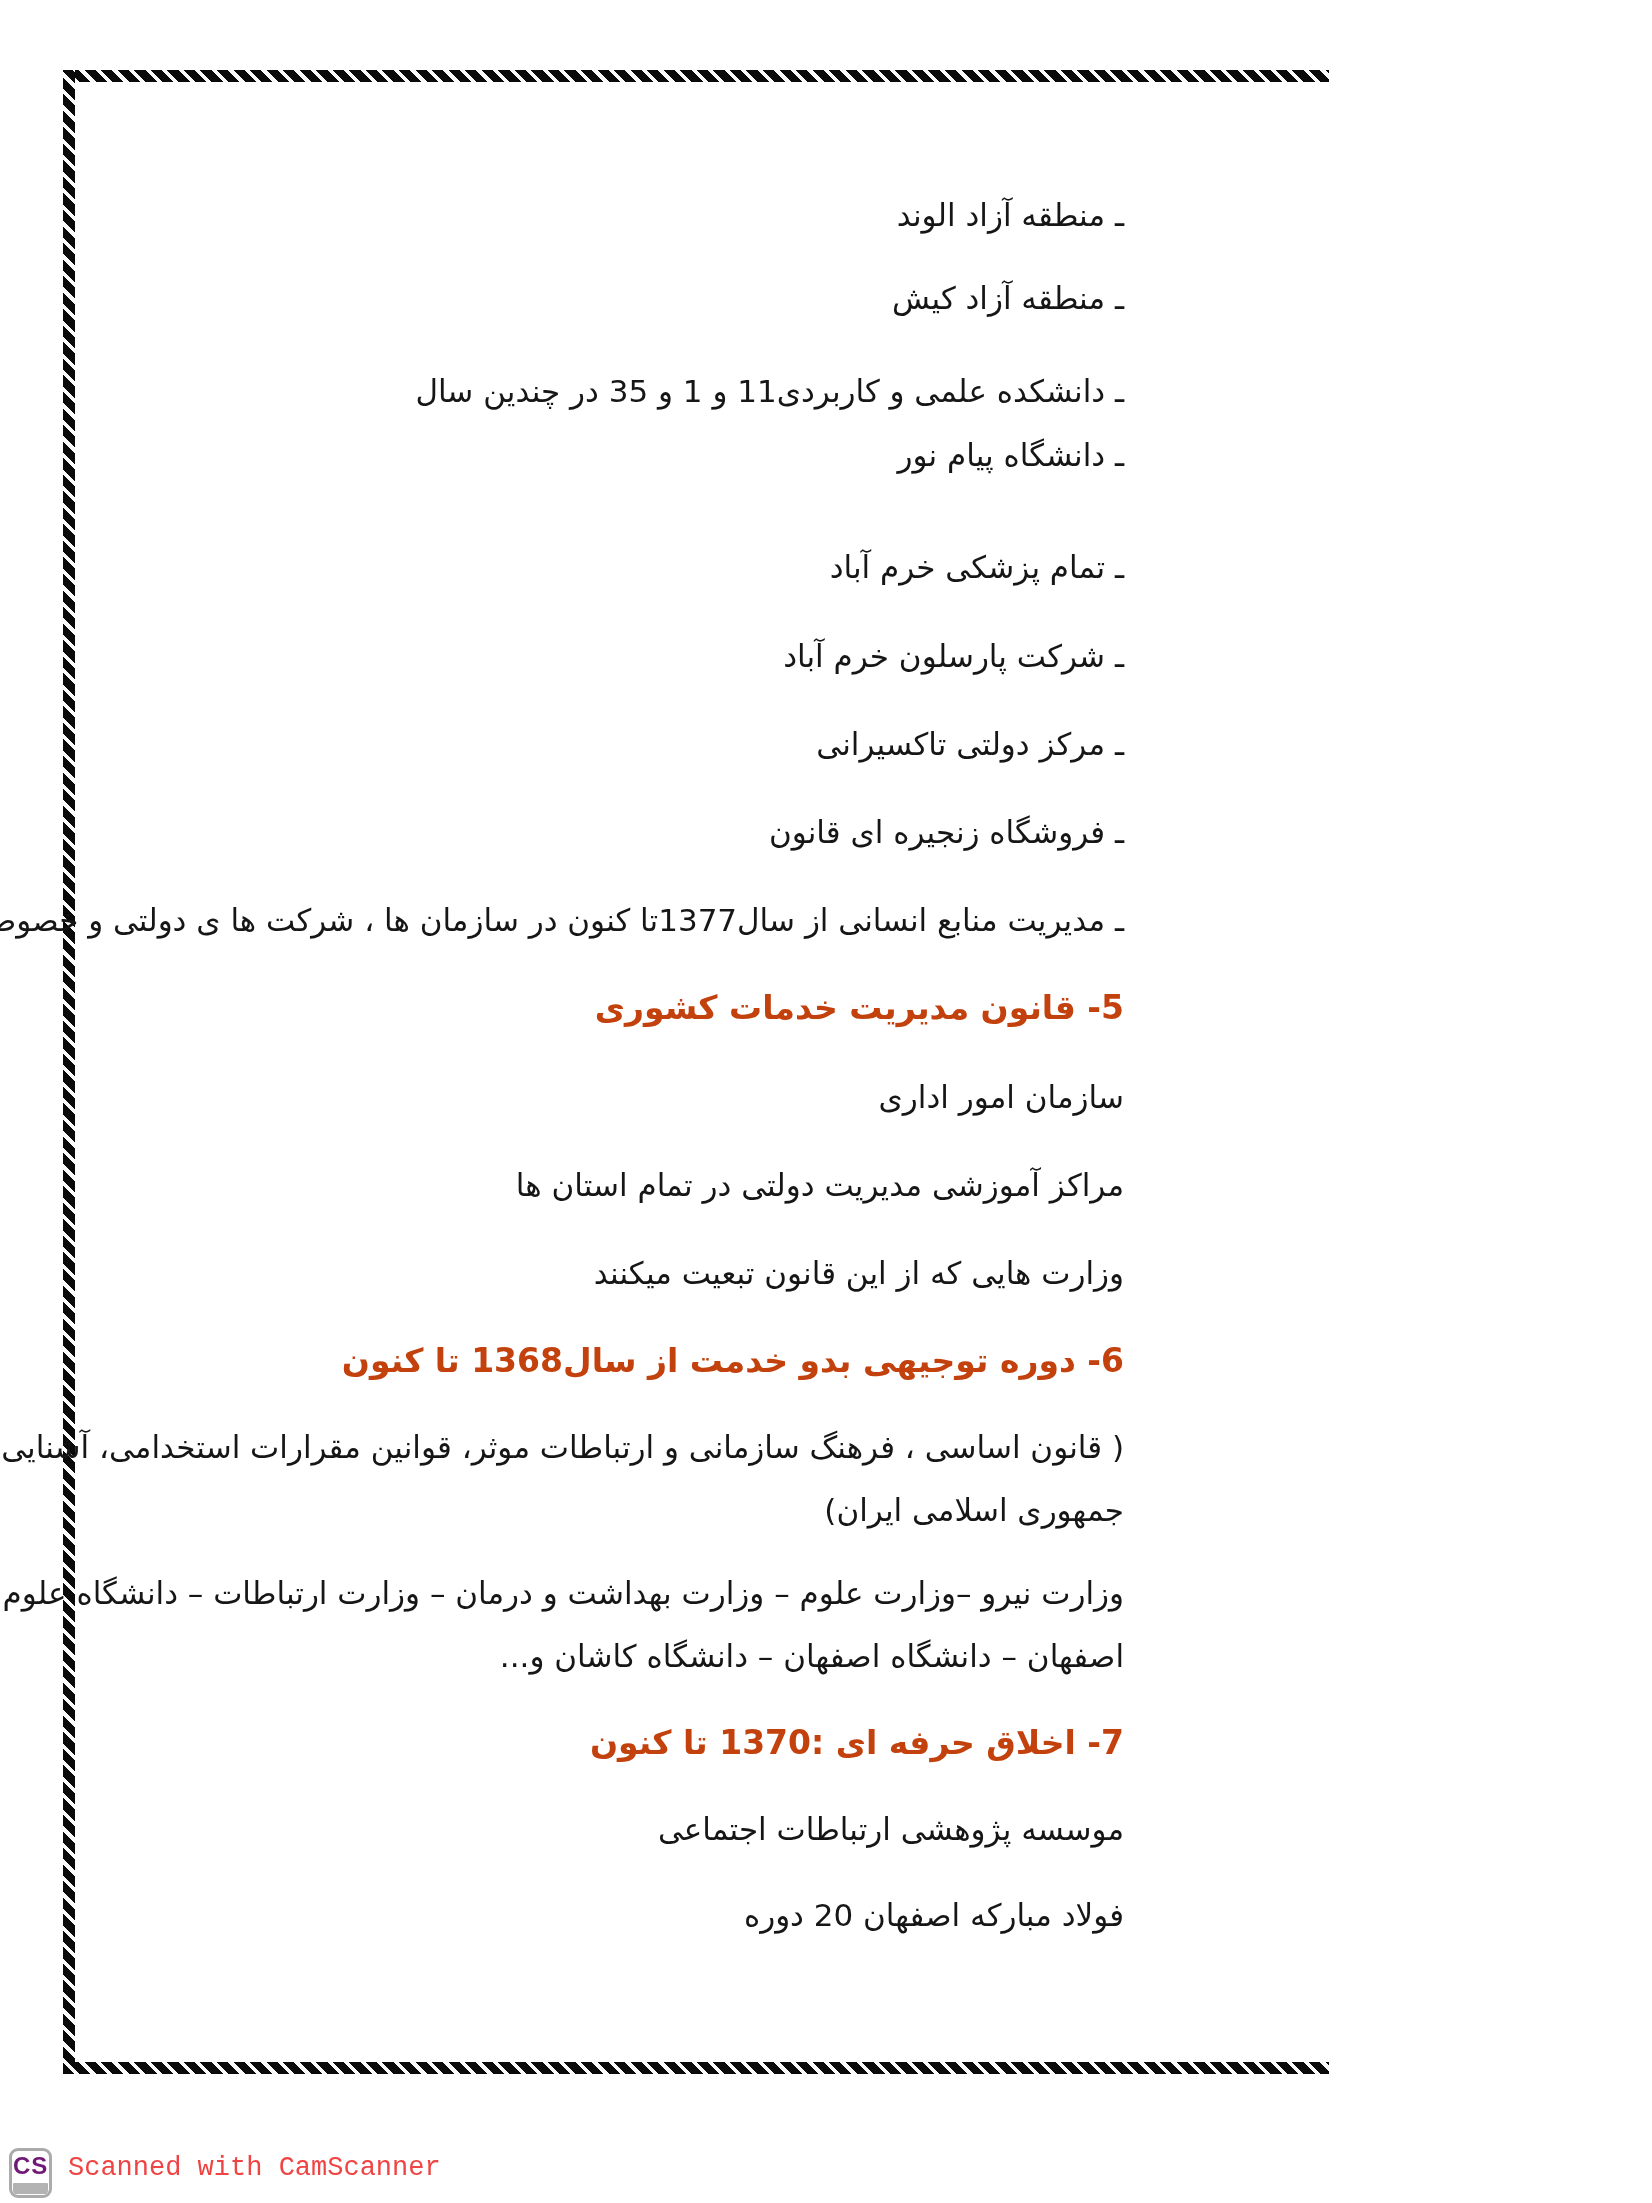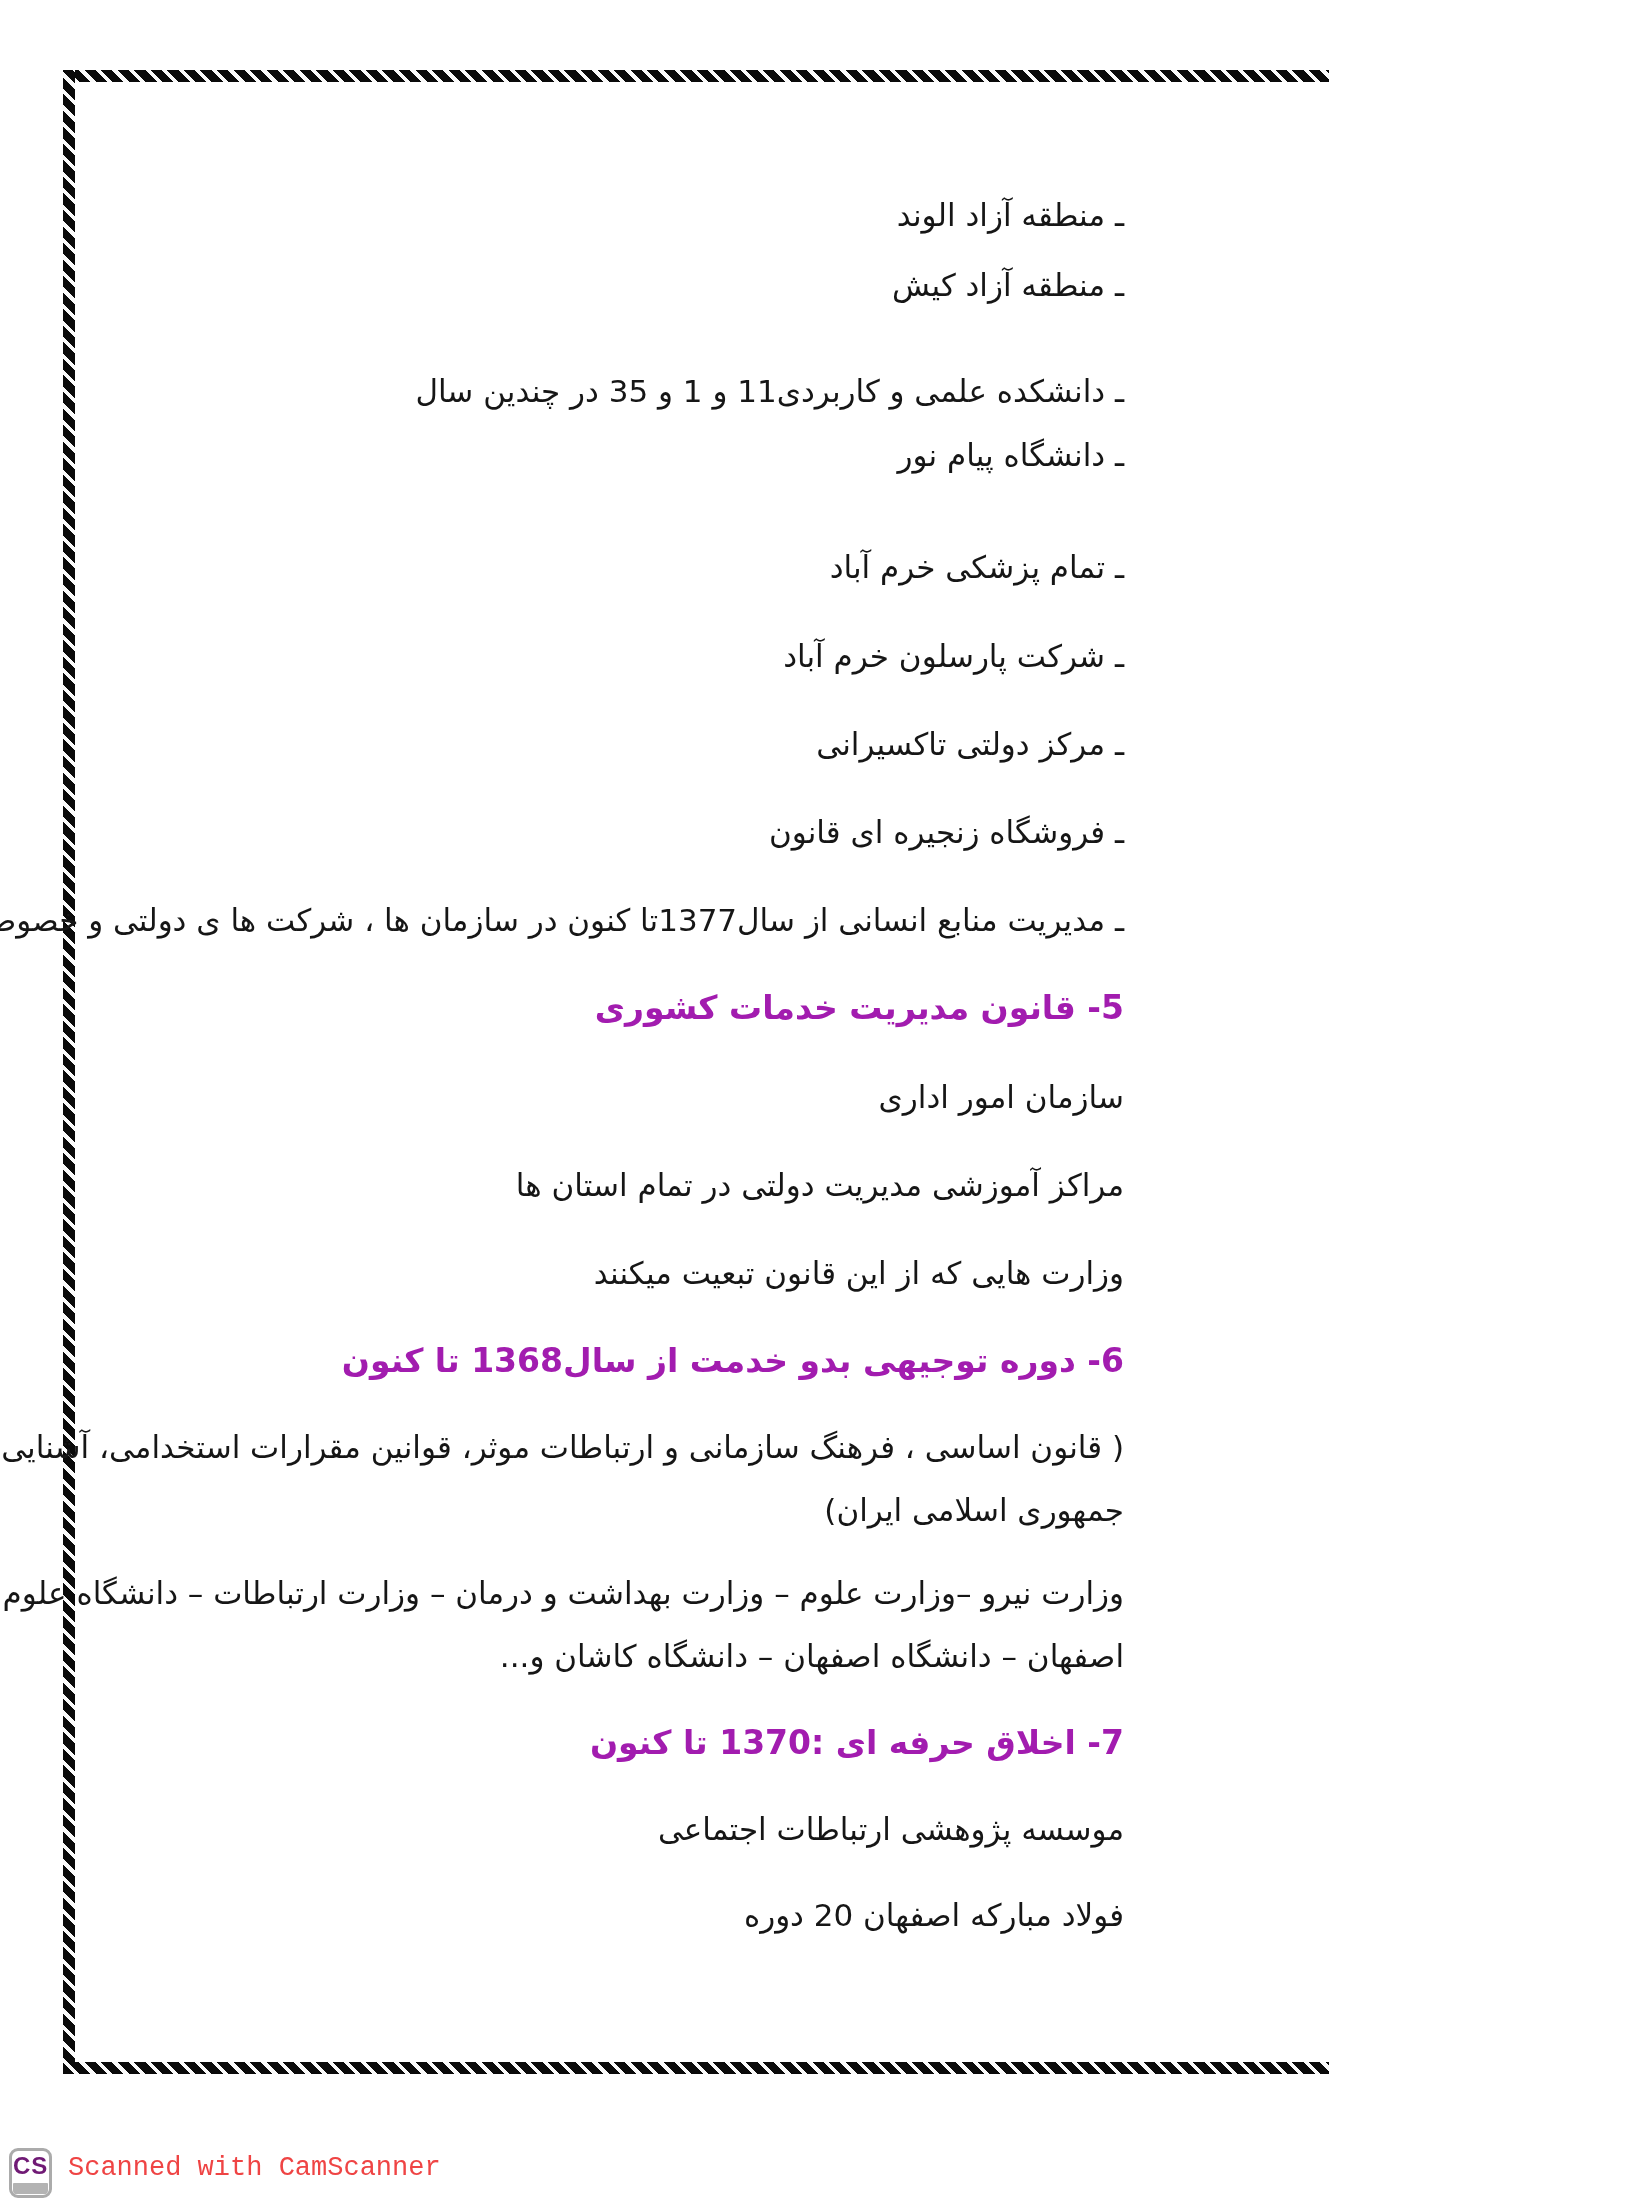--- a/index.html
+++ b/index.html
@@ -14,22 +14,22 @@
   .bb{left:0;right:0;bottom:0;height:11.7px;}
   .bl{left:0;top:0;bottom:0;width:11.7px;}
   .br{right:0;top:0;bottom:0;width:11.7px;}
 
   
   .ln{
     position:absolute;right:205px;direction:rtl;unicode-bidi:plaintext;
     text-align:right;white-space:nowrap;
     font-size:31px;line-height:43px;color:#161616;
   }
-  .ln.heading{font-weight:700;font-size:33px;line-height:45px;color:#a21caf;}
-  .l0{top:194px}.l1{top:264px}.l2{top:370px}.l3{top:434px}.l4{top:546px}
+  .ln.heading{font-weight:700;font-size:33px;line-height:45px;color:#c2410c;}
+  .l0{top:194px}.l1{top:277px}.l2{top:370px}.l3{top:434px}.l4{top:546px}
   .l5{top:635px}.l6{top:723px}.l7{top:811px}.l8{top:899px}
   .l9{top:985px}
   .l10{top:1076px}.l11{top:1164px}.l12{top:1252px}
   .l13{top:1338px}
   .l14{top:1426px}.l15{top:1489px}
   .l16{top:1572px}.l17{top:1635px}
   .l18{top:1720px}
   .l19{top:1808px}.l20{top:1894px}
 
   

